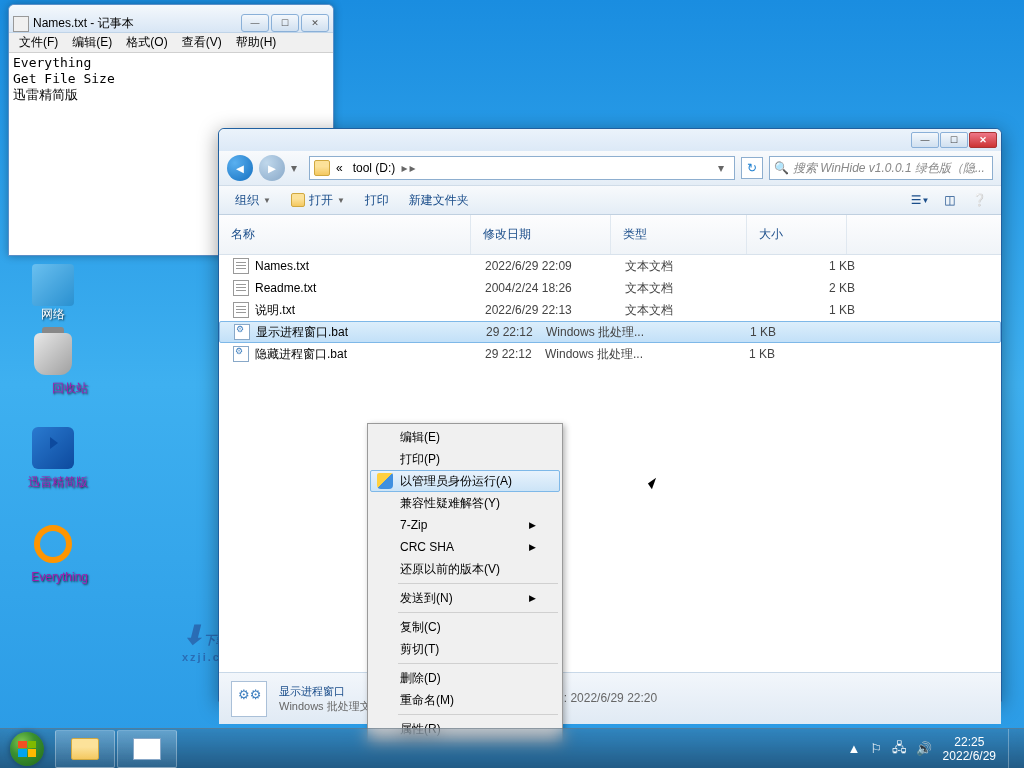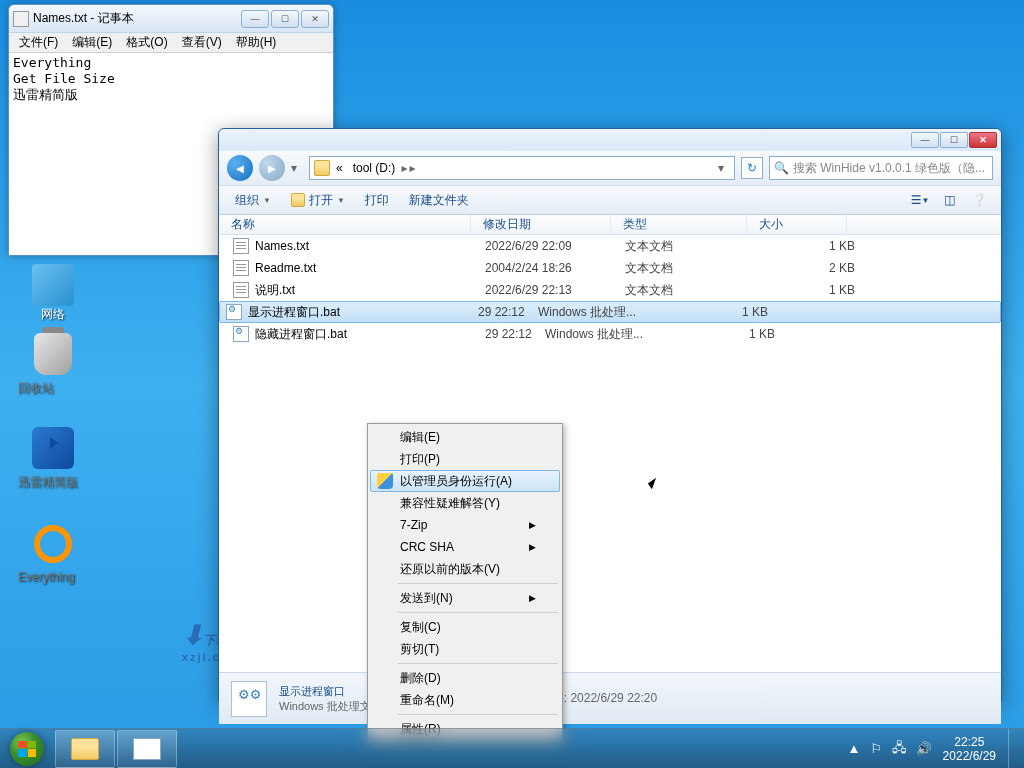--- a/index.html
+++ b/index.html
@@ -1,31 +1,31 @@
 <!DOCTYPE html>
 <html><head>
 <meta charset="utf-8">
 <style>
 *{margin:0;padding:0;box-sizing:border-box;font-family:"Microsoft YaHei","Segoe UI",Tahoma,sans-serif;font-size:12px;user-select:none}
 body{width:1024px;height:768px;background:linear-gradient(to bottom,#1a8de0 0%,#3eb0f0 50%,#2a9ae5 100%);position:relative;overflow:hidden}
-.desktop-icon{position:absolute;width:70px;text-align:left;color:#737373;text-shadow:1px 1px 2px rgba(0,0,0,0.8);cursor:pointer}
+.desktop-icon{position:absolute;width:70px;text-align:right;color:#a21caf;text-shadow:1px 1px 2px rgba(0,0,0,0.8);cursor:pointer}
 .desktop-icon .icon{width:48px;height:48px;margin:0 auto 2px;display:flex;align-items:center;justify-content:center}
 .desktop-icon .label{font-size:12px}
 .recycle-bin{background:linear-gradient(135deg,#e8e8e8,#a0a0a0);border-radius:6px 6px 12px 12px;width:38px;height:42px;position:relative}
 .recycle-bin::before{content:"";position:absolute;top:-6px;left:8px;right:8px;height:6px;background:#888;border-radius:3px 3px 0 0}
 .bird-icon{width:42px;height:42px;background:linear-gradient(135deg,#2a7ad0,#0d4a9e);border-radius:6px;position:relative}
 .bird-icon::after{content:"";position:absolute;left:18px;top:10px;width:0;height:0;border-left:8px solid #0d4a9e;border-top:6px solid transparent;border-bottom:6px solid transparent}
 .circle-icon{width:38px;height:38px;border:6px solid #ff9500;border-radius:50%;margin:0 auto}
 .watermark{position:absolute;left:182px;top:620px;color:#2a6db5;font-size:20px;font-style:italic;font-weight:bold;pointer-events:none}
 .watermark .arrow{color:#2a6db5;font-size:26px}
 .watermark .sub{font-size:11px;font-style:normal;letter-spacing:2px}
 
 
 .notepad{position:absolute;left:8px;top:4px;width:326px;height:252px;background:#fff;border:1px solid #5a8fc8;border-radius:6px 6px 0 0;box-shadow:0 0 8px rgba(0,0,0,0.3)}
-.np-title{height:28px;background:linear-gradient(to bottom,#f4f8fc,#d8e6f5);border-radius:6px 6px 0 0;display:flex;align-items:center;padding:0 4px;border-bottom:1px solid #c0d4e8}
+.np-title{height:28px;background:linear-gradient(to bottom,#f4f8fc,#d8e6f5);border-radius:6px 6px 0 0;display:flex;align-items:flex-end;padding:0 4px;border-bottom:1px solid #c0d4e8}
 .np-icon{width:16px;height:16px;background:#f0f0f0;border:1px solid #999;margin-right:4px}
 .np-title-text{flex:1;color:#000}
 .np-ctrls{display:flex;gap:2px}
 .np-btn{width:28px;height:18px;background:linear-gradient(to bottom,#f4f8fc,#d0e0f0);border:1px solid #8ab0d8;border-radius:3px;display:flex;align-items:center;justify-content:center;font-size:9px;color:#555}
 .np-menu{height:20px;background:#f0f0f0;display:flex;align-items:center;padding:0 4px;gap:2px;border-bottom:1px solid #d0d0d0}
 .np-menu span{padding:2px 6px;cursor:pointer}
 .np-body{padding:2px 4px;font-family:"SimSun",monospace;font-size:13px;line-height:16px;white-space:pre}
 
 
 .net-icon{position:absolute;left:18px;top:264px;width:70px;text-align:center;color:#fff;text-shadow:1px 1px 2px rgba(0,0,0,0.8)}
@@ -47,28 +47,28 @@
 .bc-drop{margin-left:auto;padding:0 6px;color:#666}
 .refresh-btn{width:22px;height:22px;border:1px solid #8daecf;background:#fff;display:flex;align-items:center;justify-content:center;color:#2080d0}
 .search-box{width:224px;height:24px;background:#fff;border:1px solid #8daecf;display:flex;align-items:center;padding:0 4px;color:#888}
 .search-box .mag{margin-right:4px;color:#5a8fc8}
 .ex-toolbar{height:30px;background:linear-gradient(to bottom,#f8fafc,#e4edf6);border-top:1px solid #d0dce8;border-bottom:1px solid #c0d0e0;display:flex;align-items:center;padding:0 8px;gap:4px}
 .tb-item{padding:4px 8px;display:flex;align-items:center;gap:4px;color:#1a4d8a}
 .tb-item .drop{font-size:8px;color:#666}
 .tb-spacer{flex:1}
 .tb-icon{width:26px;height:22px;display:flex;align-items:center;justify-content:center;color:#1a4d8a}
 .ex-body{position:relative;height:457px;background:#fff}
-.file-header{height:20px;background:linear-gradient(to bottom,#fdfdfe,#f0f4f8);border-bottom:1px solid #d8e2ec;display:flex;align-items:flex-end}
+.file-header{height:40px;background:linear-gradient(to bottom,#fdfdfe,#f0f4f8);border-bottom:1px solid #d8e2ec;display:flex;align-items:flex-end}
 .fh-col{padding:0 12px;border-right:1px solid #e0e8f0;height:100%;display:flex;align-items:center;color:#1a4d8a}
 .fh-name{width:252px}
 .fh-date{width:140px}
 .fh-type{width:136px}
 .fh-size{width:100px}
 .file-row{height:22px;display:flex;align-items:center;padding-left:14px}
-.file-row.selected{background:linear-gradient(to bottom,#dceefb,#c2e0f8);border:1px solid #7eb8e8;border-radius:2px;padding-left:6px}
+.file-row.selected{background:linear-gradient(to bottom,#dceefb,#c2e0f8);border:1px solid #7eb8e8;border-radius:2px;padding-left:14px}
 .fr-icon{width:16px;height:16px;margin-right:6px;flex-shrink:0}
 .txt-icon{background:#fff;border:1px solid #999;position:relative}
 .txt-icon::after{content:"";position:absolute;left:2px;top:3px;right:2px;height:1px;background:#999;box-shadow:0 3px 0 #999,0 6px 0 #999}
 .exe-icon{background:linear-gradient(135deg,#d0e0ec,#90b0d0);border:1px solid #6a8ab0}
 .bat-icon{background:#fff;border:1px solid #88a8c8;position:relative}
 .bat-icon::before{content:"⚙";position:absolute;left:1px;top:-1px;font-size:9px;color:#4080c0}
 .fr-name{width:230px}
 .fr-date{width:140px;color:#444}
 .fr-type{width:136px;color:#444}
 .fr-size{width:94px;text-align:right;color:#444}
@@ -178,21 +178,21 @@
       <span style="width:16px;height:16px;" class="folder-i"></span>
       <span class="bc-seg">«</span>
       <span class="bc-seg">tool (D:)</span>
       <span class="bc-sep">▸</span>
       <span class="bc-sep">▸</span>
       <span class="bc-drop">▾</span>
     </div>
     <div class="refresh-btn">↻</div>
     <div class="search-box">
       <span class="mag">🔍</span>
-      <span style="">搜索 WinHide v1.0.0.1 绿色版（隐...</span>
+      <span style="font-style:italic">搜索 WinHide v1.0.0.1 绿色版（隐...</span>
     </div>
   </div>
   <div class="ex-toolbar">
     <div class="tb-item">
         <span>组织</span>
         <span class="drop">▼</span>
       </div>
     <div class="tb-item">
         <span style="width:14px;height:14px" class="folder-i"></span>
         <span>打开</span>

